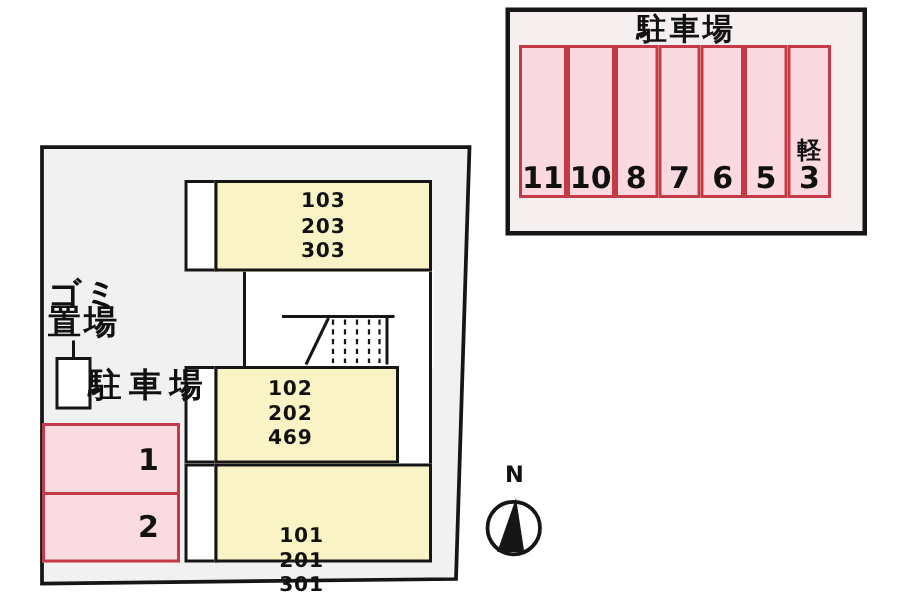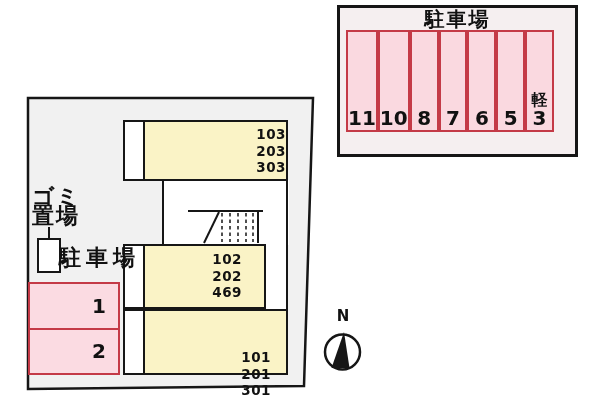--- a/index.html
+++ b/index.html
@@ -9,21 +9,21 @@
   }
   .abs{position:absolute;}
   svg{position:absolute;left:0;top:0;}
 
   
   .block{position:absolute;border:2px solid #161616;box-sizing:border-box;}
   .yellow{background:#faf3c6;}
   .whiteblk{background:#ffffff;}
   .unit-lines{
     position:absolute;font-weight:bold;font-size:13.5px;line-height:16.5px;
-    text-align:right;letter-spacing:.5px;
+    text-align:center;letter-spacing:.5px;
   }
 
   
   .jp-label{font-weight:bold;line-height:19px;font-size:22px;letter-spacing:2px;white-space:nowrap;}
 
   
   .site-stalls{
     position:absolute;left:28px;top:282px;width:92px;height:93px;
     border:2px solid #c43a47;background:#fbdbe2;box-sizing:border-box;
     display:flex;flex-direction:column;

